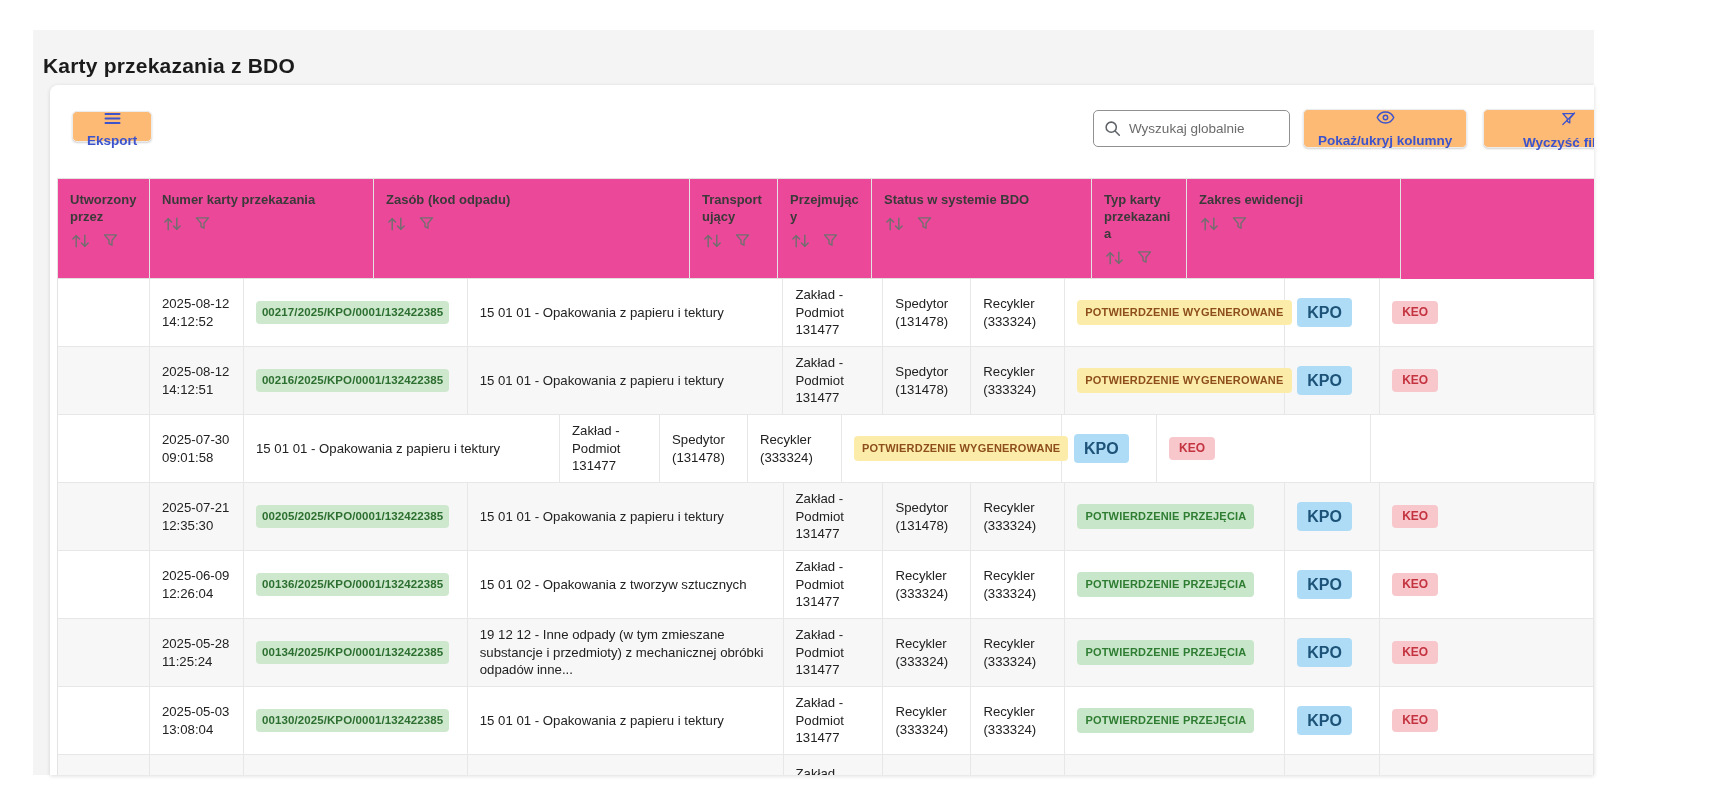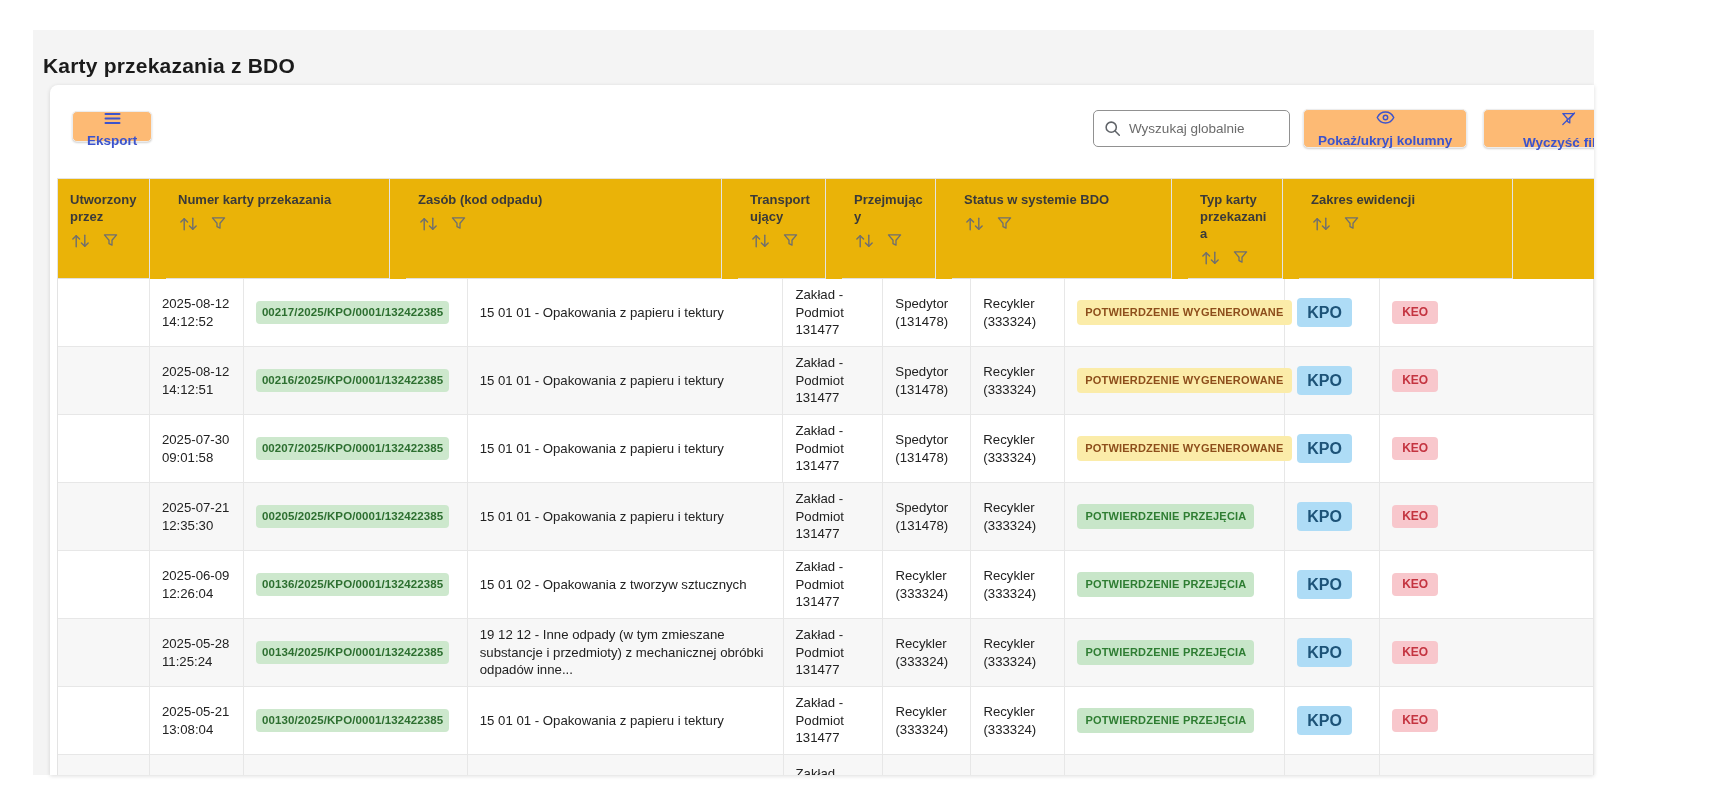--- a/index.html
+++ b/index.html
@@ -23,21 +23,21 @@
     align-items:center; padding:0 10px; gap:8px; }
   .search-box input { border:none; outline:none; flex:1; min-width:0; font-size:13.5px;
     color:#be185d; font-family:inherit; background:transparent; }
   .search-box input::placeholder { color:#6b6b6b; }
   .btn-toggle-cols { position:absolute; left:1253px; top:24px; height:39px; }
   .btn-clear-filters { position:absolute; left:1433px; top:24px; height:39px; width:170px; }
   .ic { display:inline-flex; align-items:center; }
   
   .table { position:absolute; left:7px; top:93px; width:1537px;
     border-top:1px solid #e3e3e3; border-left:1px solid #e3e3e3; }
-  .thead { display:flex; height:100px; background:#eab308;gap:16px; }
+  .thead { display:flex; height:100px; background:#ec4899; }
   .th { border-right:1px solid #e3e3e3; border-bottom:1px solid #e0e0e0;
     padding:13px 10px 0 12px; font-size:13px; font-weight:700; color:#3a3a3a;
     line-height:1.3; overflow-wrap:anywhere; cursor:pointer; }
   .th.sorted { background:#ececec; }
   .th-icons { display:flex; gap:12px; margin-top:7px; align-items:center; }
   .th-icons .ic { cursor:pointer; }
   .tr { display:flex; height:68px; border-bottom:1px solid #e7e7e7; background:#fff;
     cursor:pointer; }
   .tr.alt { background:#f7f7f7; }
   .tr.partial { height:21px; border-bottom:none; overflow:hidden; }
@@ -325,23 +325,20 @@
             </div>
           </div>
           <div class="tr">
             <div class="td" style="width: 92px;"></div>
             <div class="td cell-date" style="width: 94px;">
               <div class="wrap2">
                 <div>2025-07-30</div>
                 <div>09:01:58</div>
               </div>
             </div>
-            <div class="td" style="width: 224px;">
-              <span class="badge badge-num">00207/2025/KPO/0001/132422385</span>
-            </div>
             <div class="td" style="width: 316px;">
               <div class="wrap2">15 01 01 - Opakowania z papieru i tektury</div>
             </div>
             <div class="td" style="width: 100px;">Zakład - Podmiot 131477</div>
             <div class="td" style="width: 88px;">Spedytor (131478)</div>
             <div class="td" style="width: 94px;">Recykler (333324)</div>
             <div class="td" style="width: 220px;">
               <span class="badge badge-status yellow">POTWIERDZENIE WYGENEROWANE</span>
             </div>
             <div class="td" style="width: 95px;">
@@ -429,21 +426,21 @@
               <span class="badge badge-kpo">KPO</span>
             </div>
             <div class="td" style="width: 214px;">
               <span class="badge badge-keo">KEO</span>
             </div>
           </div>
           <div class="tr">
             <div class="td" style="width: 92px;"></div>
             <div class="td cell-date" style="width: 94px;">
               <div class="wrap2">
-                <div>2025-05-21</div>
+                <div>2025-05-03</div>
                 <div>13:08:04</div>
               </div>
             </div>
             <div class="td" style="width: 224px;">
               <span class="badge badge-num">00130/2025/KPO/0001/132422385</span>
             </div>
             <div class="td" style="width: 316px;">
               <div class="wrap2">15 01 01 - Opakowania z papieru i tektury</div>
             </div>
             <div class="td" style="width: 100px;">Zakład - Podmiot 131477</div>

